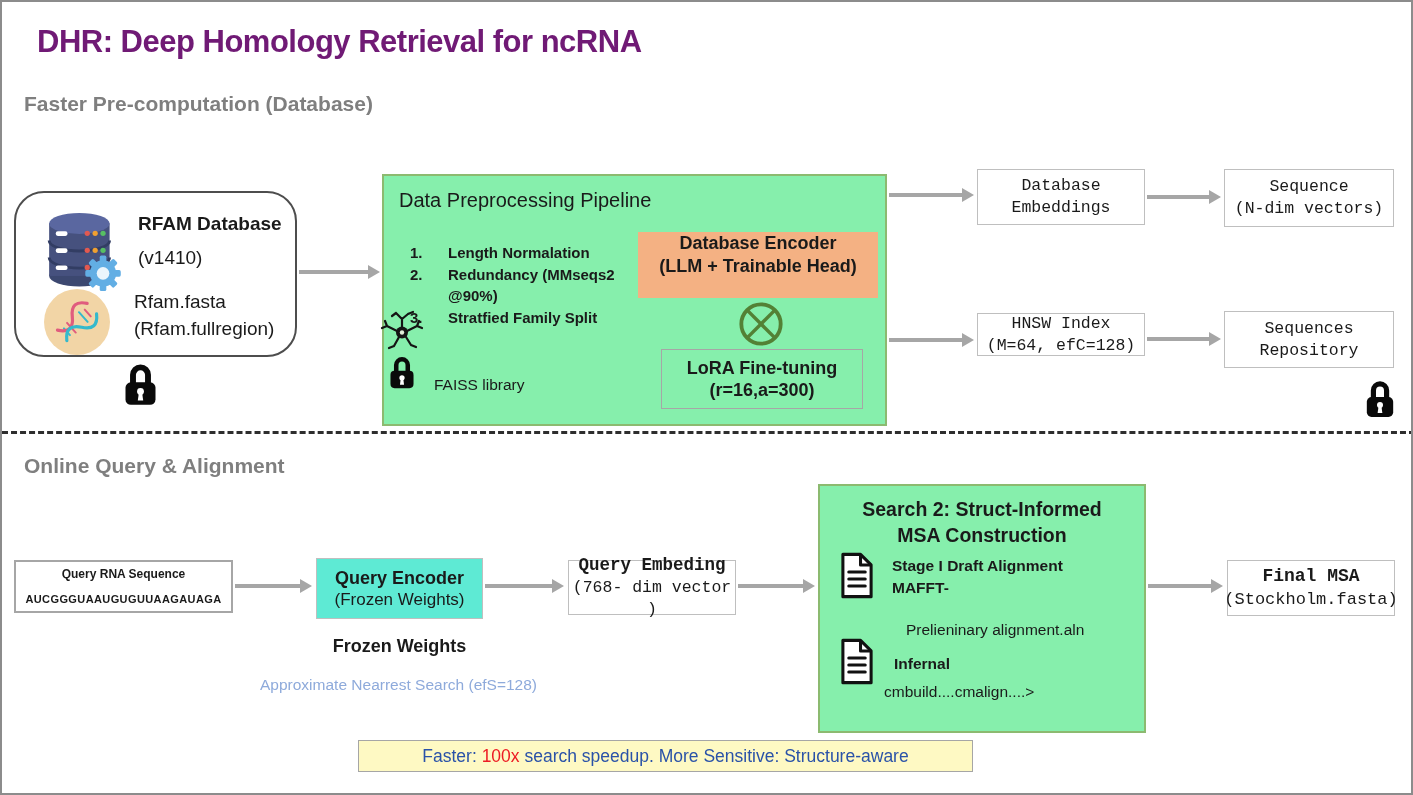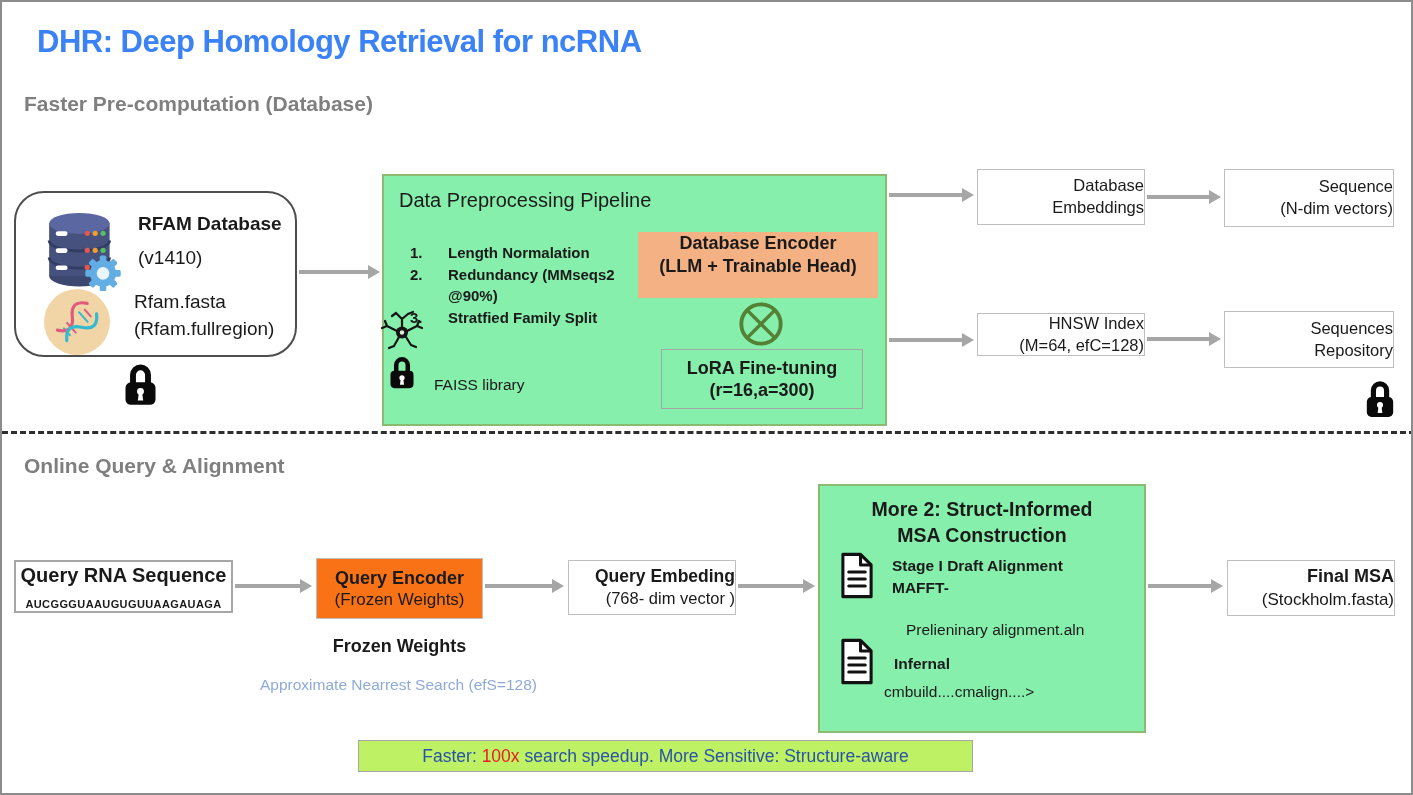--- a/index.html
+++ b/index.html
@@ -3,25 +3,25 @@
 <meta charset="utf-8">
 <style>
   html,body{margin:0;padding:0;background:#f2f2f2;}
   *{box-sizing:border-box;}
   .canvas{
     position:relative;width:1413px;height:795px;background:#ffffff;
     border:2px solid #8c8c8c;overflow:hidden;
     font-family:"Liberation Sans","DejaVu Sans",sans-serif;color:#1a1a1a;
   }
   .abs{position:absolute;}
-  .main-title{left:35px;top:22px;font-size:31px;font-weight:bold;letter-spacing:-0.5px;color:#3b82f6;}
+  .main-title{left:35px;top:22px;font-size:31px;font-weight:bold;letter-spacing:-0.5px;color:#701a75;}
   .section-header{font-size:21px;font-weight:bold;color:#7f7f7f;}
 
   
-  .wbox{background:#fff;border:1.5px solid #bfbfbf;display:flex;flex-direction:column;align-items:flex-end;justify-content:center;text-align:center;line-height:1.32;font-size:16.5px;}
+  .wbox{background:#fff;border:1.5px solid #bfbfbf;display:flex;flex-direction:column;align-items:center;justify-content:center;text-align:center;line-height:1.32;font-size:16.5px;font-family:Liberation Mono, monospace;}
   .greenbox{background:#86efac;border:2px solid #8cba70;margin-top:24px;}
   .arr{position:absolute;height:4px;background:#a6a6a6;}
   .arr::after{content:"";position:absolute;right:-11px;top:50%;transform:translateY(-50%);
     border-left:12px solid #a6a6a6;border-top:7.5px solid transparent;border-bottom:7.5px solid transparent;}
 
   
   .rfam{left:12px;top:189px;width:283px;height:166px;border:2px solid #4d4d4d;border-radius:30px;background:#fff;}
   .rfam .t1{position:absolute;left:122px;top:20px;font-size:19px;font-weight:bold;}
   .rfam .t2{position:absolute;left:122px;top:54px;font-size:19px;}
   .rfam .t3{position:absolute;left:118px;top:98px;font-size:19px;}
@@ -47,38 +47,38 @@
   .phase2 .ph-title{position:absolute;left:0;top:10px;width:100%;text-align:center;font-size:19.5px;font-weight:bold;line-height:1.35;}
   .phase2 .s1a{position:absolute;left:72px;top:71px;font-size:15.5px;font-weight:bold;}
   .phase2 .s1b{position:absolute;left:72px;top:93px;font-size:15.5px;font-weight:bold;}
   .phase2 .mid{position:absolute;left:86px;top:135px;font-size:15.5px;}
   .phase2 .s2a{position:absolute;left:74px;top:169px;font-size:15.5px;font-weight:bold;}
   .phase2 .s2b{position:absolute;left:64px;top:197px;font-size:15.5px;}
 
   
   .querybox{left:12px;top:558px;width:219px;height:53px;border:2px solid #a6a6a6;background:#fff;
     display:flex;flex-direction:column;align-items:center;justify-content:center;text-align:center;}
-  .querybox .q1{font-size:20px;font-weight:bold;line-height:1.15;}
+  .querybox .q1{font-size:12px;font-weight:bold;line-height:1.15;}
   .querybox .q2{font-size:11px;font-weight:bold;letter-spacing:0.4px;margin-top:11px;}
   .caption{position:absolute;font-size:18px;font-weight:bold;text-align:center;}
-  .qenc{left:314px;top:556px;width:167px;height:61px;background:#f97316;border:1.5px solid #bfbfbf;
+  .qenc{left:314px;top:556px;width:167px;height:61px;background:#5eead4;border:1.5px solid #bfbfbf;
     display:flex;flex-direction:column;align-items:center;justify-content:center;text-align:center;line-height:1.25;}
   .qenc .e1{font-size:18px;font-weight:bold;}
   .qenc .e2{font-size:17px;}
   .embed{left:566px;top:558px;width:168px;height:55px;}
   .embed .b1{font-size:17.5px;font-weight:bold;}
   .embed .b2{font-size:16.5px;}
   .finalmsa{left:1225px;top:558px;width:168px;height:56px;}
   .finalmsa .b1{font-size:18px;font-weight:bold;}
   .finalmsa .b2{font-size:17px;}
   .note-blue{left:258px;top:674px;font-size:15.5px;color:#8eaadb;}
 
   .divider{left:0;top:429px;width:1413px;height:0;border-top:3px dashed #2e2e2e;}
 
-  .banner{left:356px;top:738px;width:615px;height:32px;border:1.5px solid #a6a6a6;background:#bef264;
+  .banner{left:356px;top:738px;width:615px;height:32px;border:1.5px solid #a6a6a6;background:#fef9c3;
     display:flex;align-items:center;justify-content:center;font-size:17.5px;}
   .banner .blue{color:#2a52a8;}
   .banner .red{color:#ed1c24;}
   .banner span{white-space:pre;}
 </style>
 </head>
 <body>
 
 <div class="canvas">
 
@@ -243,21 +243,21 @@
 
   <div class="abs wbox embed">
     <div class="b1">Query Embeding</div>
     <div class="b2">(768- dim vector )</div>
   </div>
 
   <div class="arr" style="left:736px;top:582px;width:66px;"></div>
 
   <div class="abs greenbox phase2">
     <div class="ph-title">
-      <div>More 2: Struct-Informed</div>
+      <div>Search 2: Struct-Informed</div>
       <div>MSA Construction</div>
     </div>
     <svg class="abs" style="left:18px;top:66px;" width="38" height="47" viewBox="0 0 32 40">
       <path d="M4 2 H19 L28 11 V38 H4 Z" fill="#fff" stroke="#111" stroke-width="2.6" stroke-linejoin="round"></path>
       <path d="M19 2 V11 H28" fill="none" stroke="#111" stroke-width="2.6" stroke-linejoin="round"></path>
       <g stroke="#111" stroke-width="2.6" stroke-linecap="round">
         <line x1="9" y1="17" x2="23" y2="17"></line>
         <line x1="9" y1="23" x2="23" y2="23"></line>
         <line x1="9" y1="29" x2="23" y2="29"></line>
       </g>

